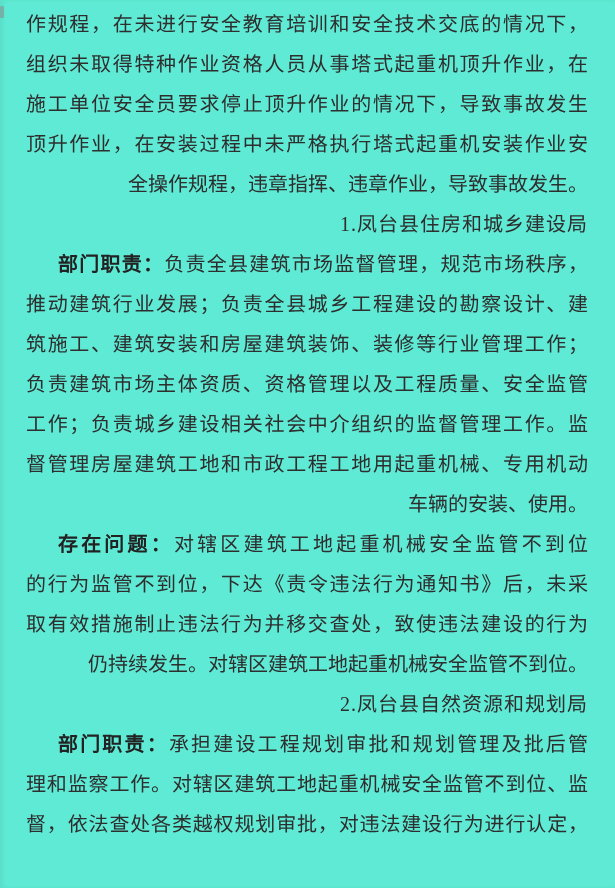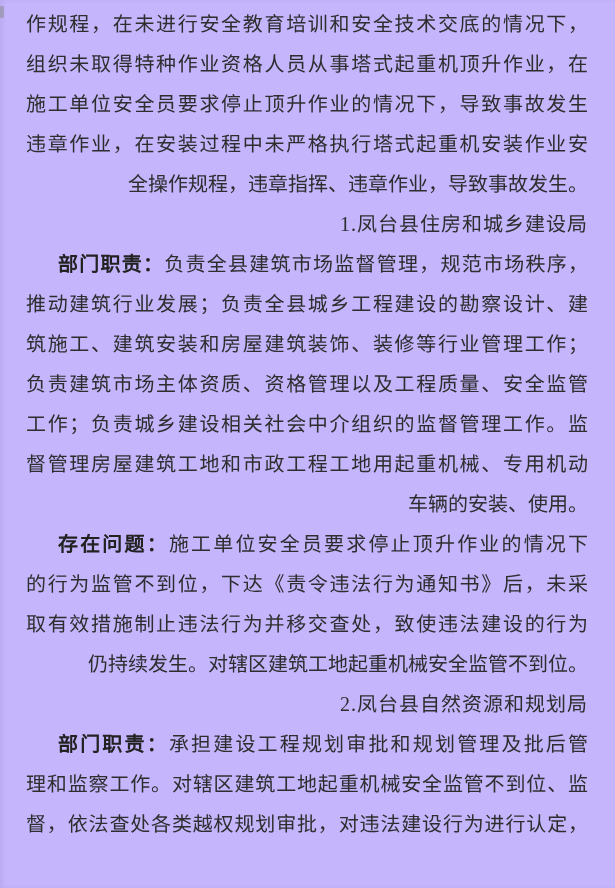--- a/index.html
+++ b/index.html
@@ -4,21 +4,21 @@
 <style>
   html, body {
     margin: 0;
     padding: 0;
     background: #ffffff;
   }
   .page {
     position: relative;
     width: 615px;
     height: 888px;
-    background: #c4b5fd;
+    background: #5eead4;
     overflow: hidden;
     box-shadow: inset 3px 0 4px rgba(0,0,0,0.05);
   }
   .content {
     position: absolute;
     left: 26px;
     top: 4px;
     width: 562px;
   }
   .line {
@@ -63,37 +63,37 @@
 </head>
 <body>
 
 <div class="page">
   <div class="edge-artifact"></div>
 
   <div class="content">
     <div class="line j">作规程，在未进行安全教育培训和安全技术交底的情况下，</div>
     <div class="line j">组织未取得特种作业资格人员从事塔式起重机顶升作业，在</div>
     <div class="line j">施工单位安全员要求停止顶升作业的情况下，导致事故发生</div>
-    <div class="line j">违章作业，在安装过程中未严格执行塔式起重机安装作业安</div>
+    <div class="line j">顶升作业，在安装过程中未严格执行塔式起重机安装作业安</div>
     <div class="line">全操作规程，违章指挥、违章作业，导致事故发生。</div>
 
     <div class="line kai ind">1.凤台县住房和城乡建设局</div>
 
     <div class="line j ind">
       <b class="pfx">部门职责：</b><span>负责全县建筑市场监督管理，规范市场秩序，</span>
     </div>
     <div class="line j">推动建筑行业发展；负责全县城乡工程建设的勘察设计、建</div>
     <div class="line j">筑施工、建筑安装和房屋建筑装饰、装修等行业管理工作；</div>
     <div class="line j">负责建筑市场主体资质、资格管理以及工程质量、安全监管</div>
     <div class="line j">工作；负责城乡建设相关社会中介组织的监督管理工作。监</div>
     <div class="line j">督管理房屋建筑工地和市政工程工地用起重机械、专用机动</div>
     <div class="line">车辆的安装、使用。</div>
 
     <div class="line j ind">
-      <b class="pfx">存在问题：</b><span>施工单位安全员要求停止顶升作业的情况下</span>
+      <b class="pfx">存在问题：</b><span>对辖区建筑工地起重机械安全监管不到位</span>
     </div>
     <div class="line j">的行为监管不到位，下达《责令违法行为通知书》后，未采</div>
     <div class="line j">取有效措施制止违法行为并移交查处，致使违法建设的行为</div>
     <div class="line">仍持续发生。对辖区建筑工地起重机械安全监管不到位。</div>
 
     <div class="line kai ind">2.凤台县自然资源和规划局</div>
 
     <div class="line j ind">
       <b class="pfx">部门职责：</b><span>承担建设工程规划审批和规划管理及批后管</span>
     </div>

